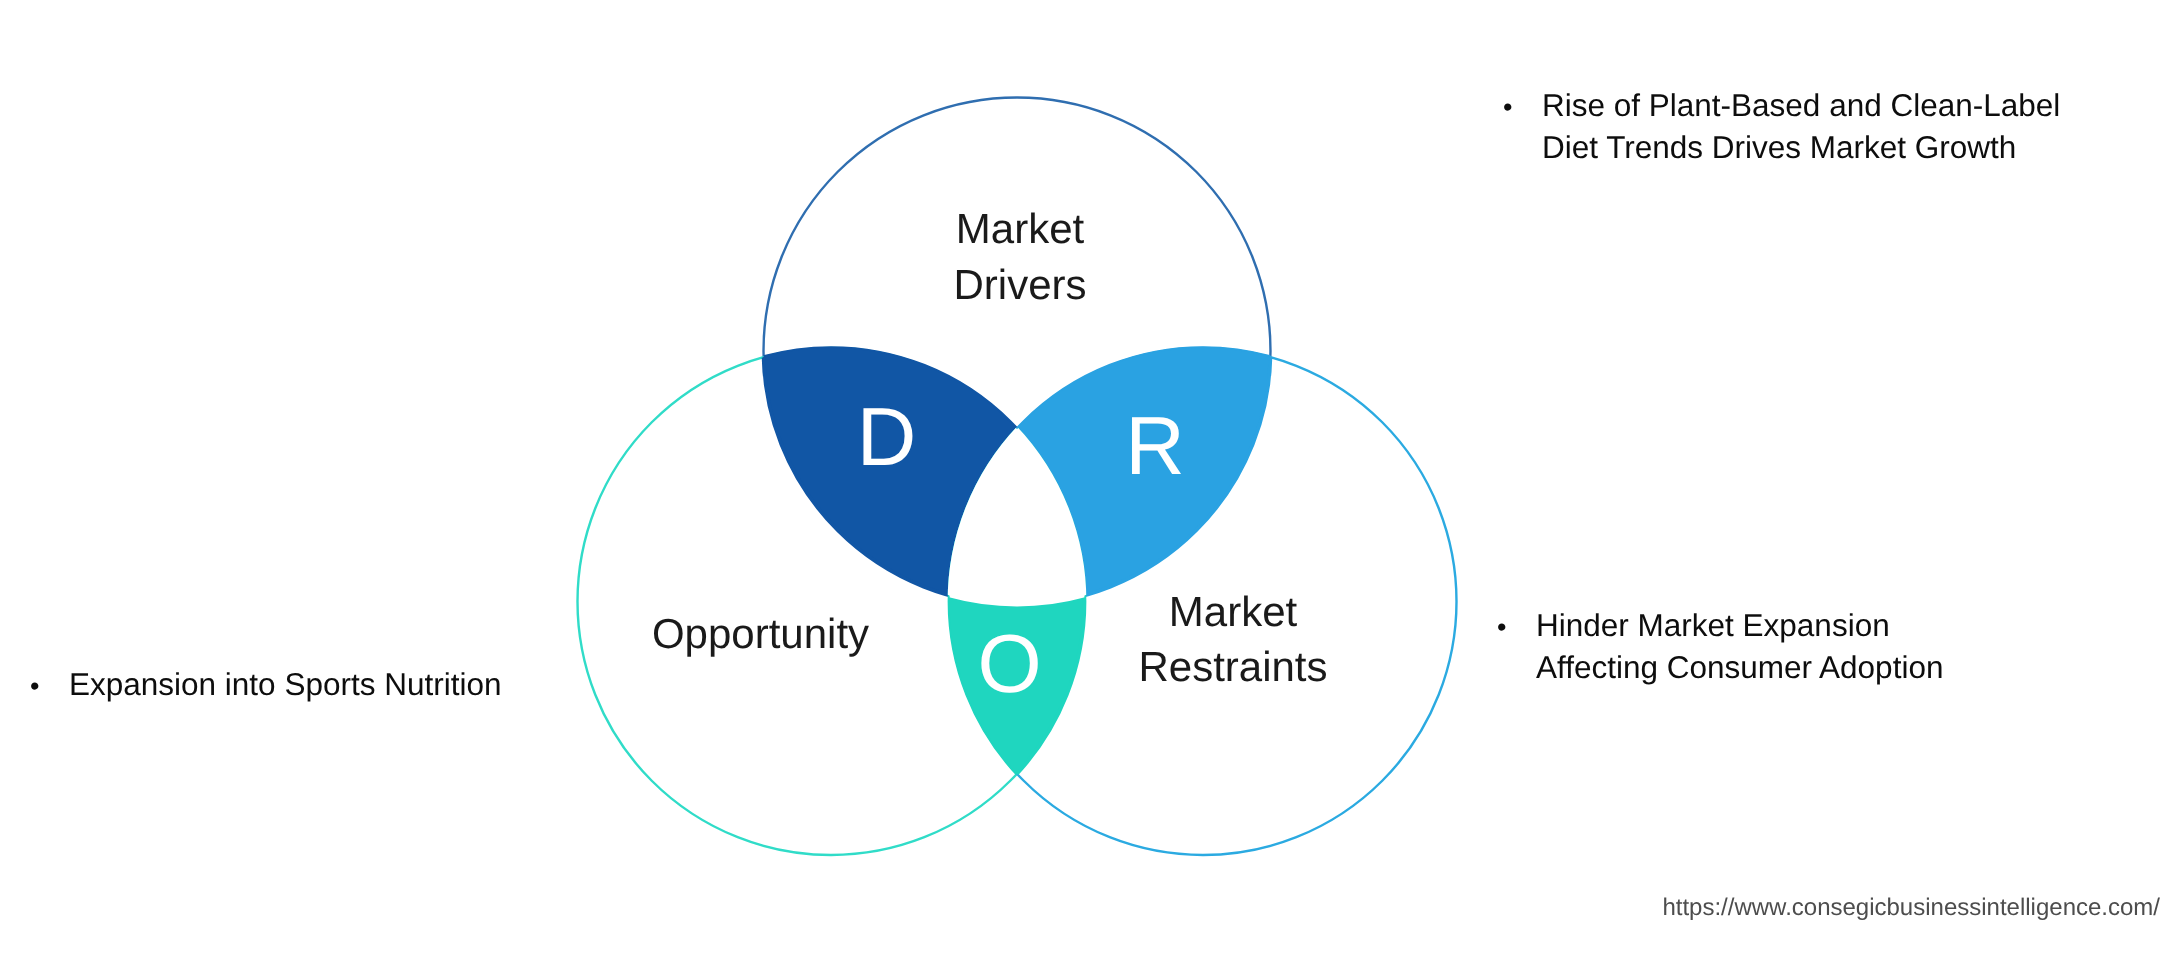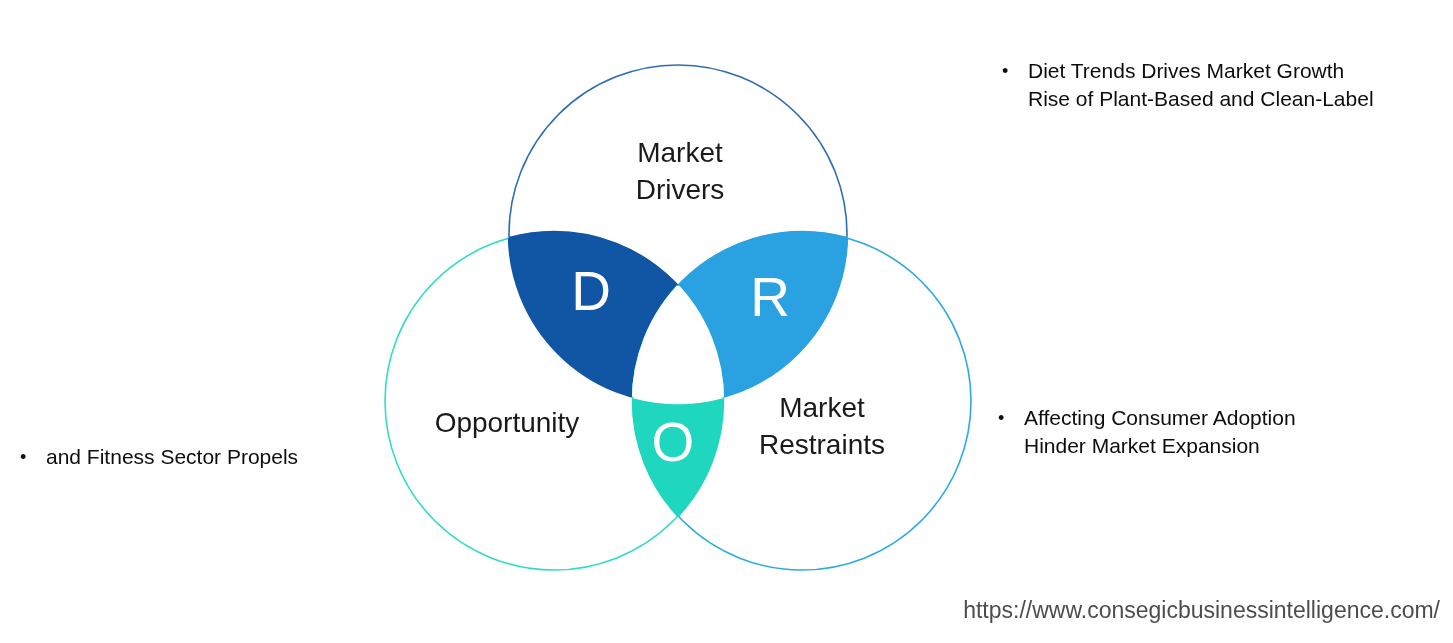--- a/index.html
+++ b/index.html
@@ -43,21 +43,21 @@
   .bullet .lines div { white-space: nowrap; }
 
   .bullet-drivers    { left: 1002px; top: 57px;  }
   .bullet-opportunity{ left: 20px;   top: 443px; }
   .bullet-restraints { left: 998px;  top: 404px; }
 
   .footer-url {
     position: absolute;
     right: 13px;
     top: 597px;
-    font-size: 23px;
+    font-size: 16px;
     color: #4d4d4d;
   }
 </style>
 </head>
 <body>
 
 <div class="stage">
 
   <svg class="venn" width="1453" height="643" viewBox="0 0 1453 643">
     <defs>
@@ -120,35 +120,35 @@
     <text class="venn-label" x="680" y="162">Market</text>
     <text class="venn-label" x="680" y="199">Drivers</text>
     <text class="venn-label" x="507" y="432">Opportunity</text>
     <text class="venn-label" x="822" y="417">Market</text>
     <text class="venn-label" x="822" y="454">Restraints</text>
   </svg>
 
   <div class="bullet bullet-drivers">
     <span class="marker">•</span>
     <div class="lines">
+      <div>Rise of Plant-Based and Clean-Label</div>
       <div>Diet Trends Drives Market Growth</div>
-      <div>Rise of Plant-Based and Clean-Label</div>
     </div>
   </div>
 
   <div class="bullet bullet-opportunity">
     <span class="marker">•</span>
     <div class="lines">
-      <div>and Fitness Sector Propels</div>
+      <div>Expansion into Sports Nutrition</div>
     </div>
   </div>
 
   <div class="bullet bullet-restraints">
     <span class="marker">•</span>
     <div class="lines">
+      <div>Hinder Market Expansion</div>
       <div>Affecting Consumer Adoption</div>
-      <div>Hinder Market Expansion</div>
     </div>
   </div>
 
   <div class="footer-url">https://www.consegicbusinessintelligence.com/</div>
 
 </div>
 
 </body></html>

